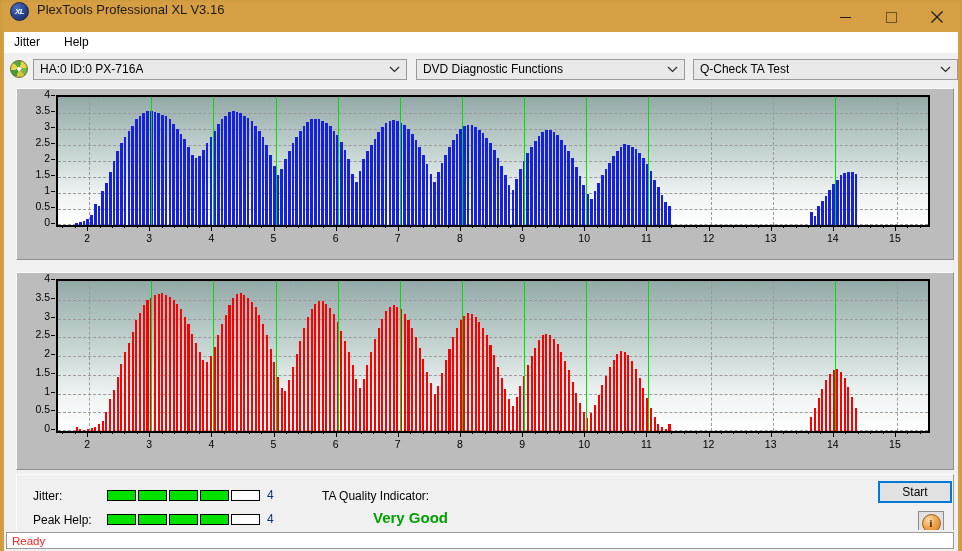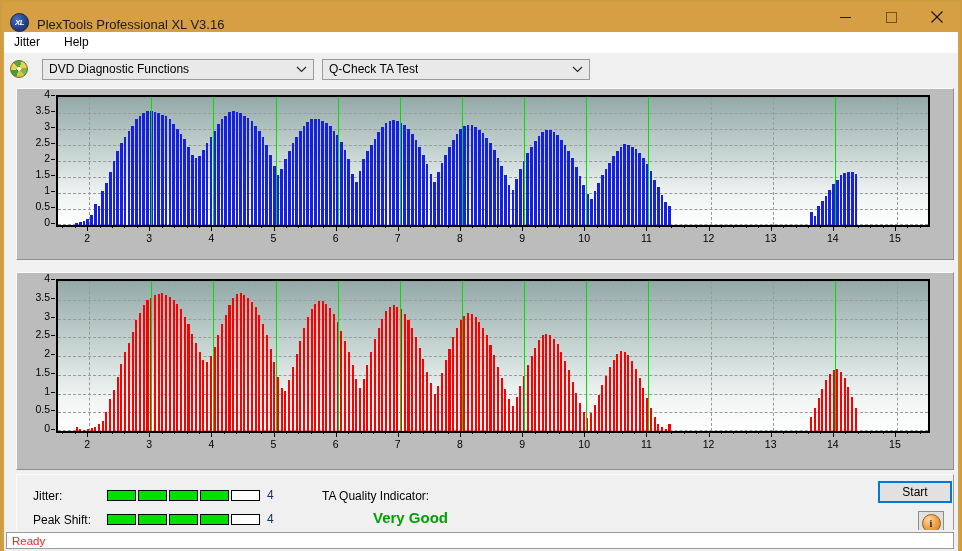--- a/index.html
+++ b/index.html
@@ -9,21 +9,21 @@
     font-family:"Liberation Sans","DejaVu Sans",sans-serif;
     background:#cf9d3f;
   }
   #app{
     position:relative;width:962px;height:551px;box-sizing:border-box;
     border:2px solid #cf9d3f;background:#d79f43;
   }
   
   .titlebar{
     position:absolute;left:0;top:0;width:958px;height:30px;
-    background:#d79f43;display:flex;align-items:flex-end;
+    background:#d79f43;display:flex;align-items:flex-start;
   }
   .app-icon{
     width:17px;height:17px;border-radius:50%;margin-left:8px;margin-right:8px;
     background:radial-gradient(circle at 35% 30%,#4a6fbf 0%,#27428c 55%,#15255a 100%);
     border:1px solid #16264f;
     display:flex;align-items:center;justify-content:center;
     font-size:8px;font-weight:bold;color:#ffffff;font-style:italic;
     letter-spacing:-0.5px;line-height:1;flex:0 0 auto;
   }
   .title-text{font-size:13px;color:#1b1b1b;white-space:nowrap;}
@@ -177,20 +177,28 @@
 
   <div class="client">
 
     <div class="menubar">
       <div class="menu-item">Jitter</div>
       <div class="menu-item">Help</div>
     </div>
 
     <div class="selrow">
       <div class="disc-icon"></div>
+      <div class="combo" id="combo-drive">
+        <span class="lbl">HA:0 ID:0  PX-716A</span>
+        <span class="arrow">
+          <svg width="11" height="8" viewBox="0 0 11 8">
+              <polyline points="1,2 5.5,6.5 10,2" fill="none" stroke="#2a2a2a" stroke-width="1.2"></polyline>
+            </svg>
+        </span>
+      </div>
       <div class="combo" id="combo-func">
         <span class="lbl">DVD Diagnostic Functions</span>
         <span class="arrow">
           <svg width="11" height="8" viewBox="0 0 11 8">
               <polyline points="1,2 5.5,6.5 10,2" fill="none" stroke="#2a2a2a" stroke-width="1.2"></polyline>
             </svg>
         </span>
       </div>
       <div class="combo" id="combo-test">
         <span class="lbl">Q-Check TA Test</span>
@@ -836,21 +844,21 @@
       <div class="metric-label" style="left:16px;top:14px;">Jitter:</div>
       <div class="meter" id="jitter-meter" style="left:90px;top:15px;">
           <div class="seg on"></div>
           <div class="seg on"></div>
           <div class="seg on"></div>
           <div class="seg on"></div>
           <div class="seg"></div>
         </div>
       <div class="metric-value" style="left:250px;top:13px;">4</div>
 
-      <div class="metric-label" style="left:16px;top:38px;">Peak Shift:</div>
+      <div class="metric-label" style="left:16px;top:38px;">Peak Help:</div>
       <div class="meter" id="peak-shift-meter" style="left:90px;top:39px;">
           <div class="seg on"></div>
           <div class="seg on"></div>
           <div class="seg on"></div>
           <div class="seg on"></div>
           <div class="seg"></div>
         </div>
       <div class="metric-value" style="left:250px;top:37px;">4</div>
 
       <div class="ta-label" style="left:305px;top:14px;">TA Quality Indicator:</div>

